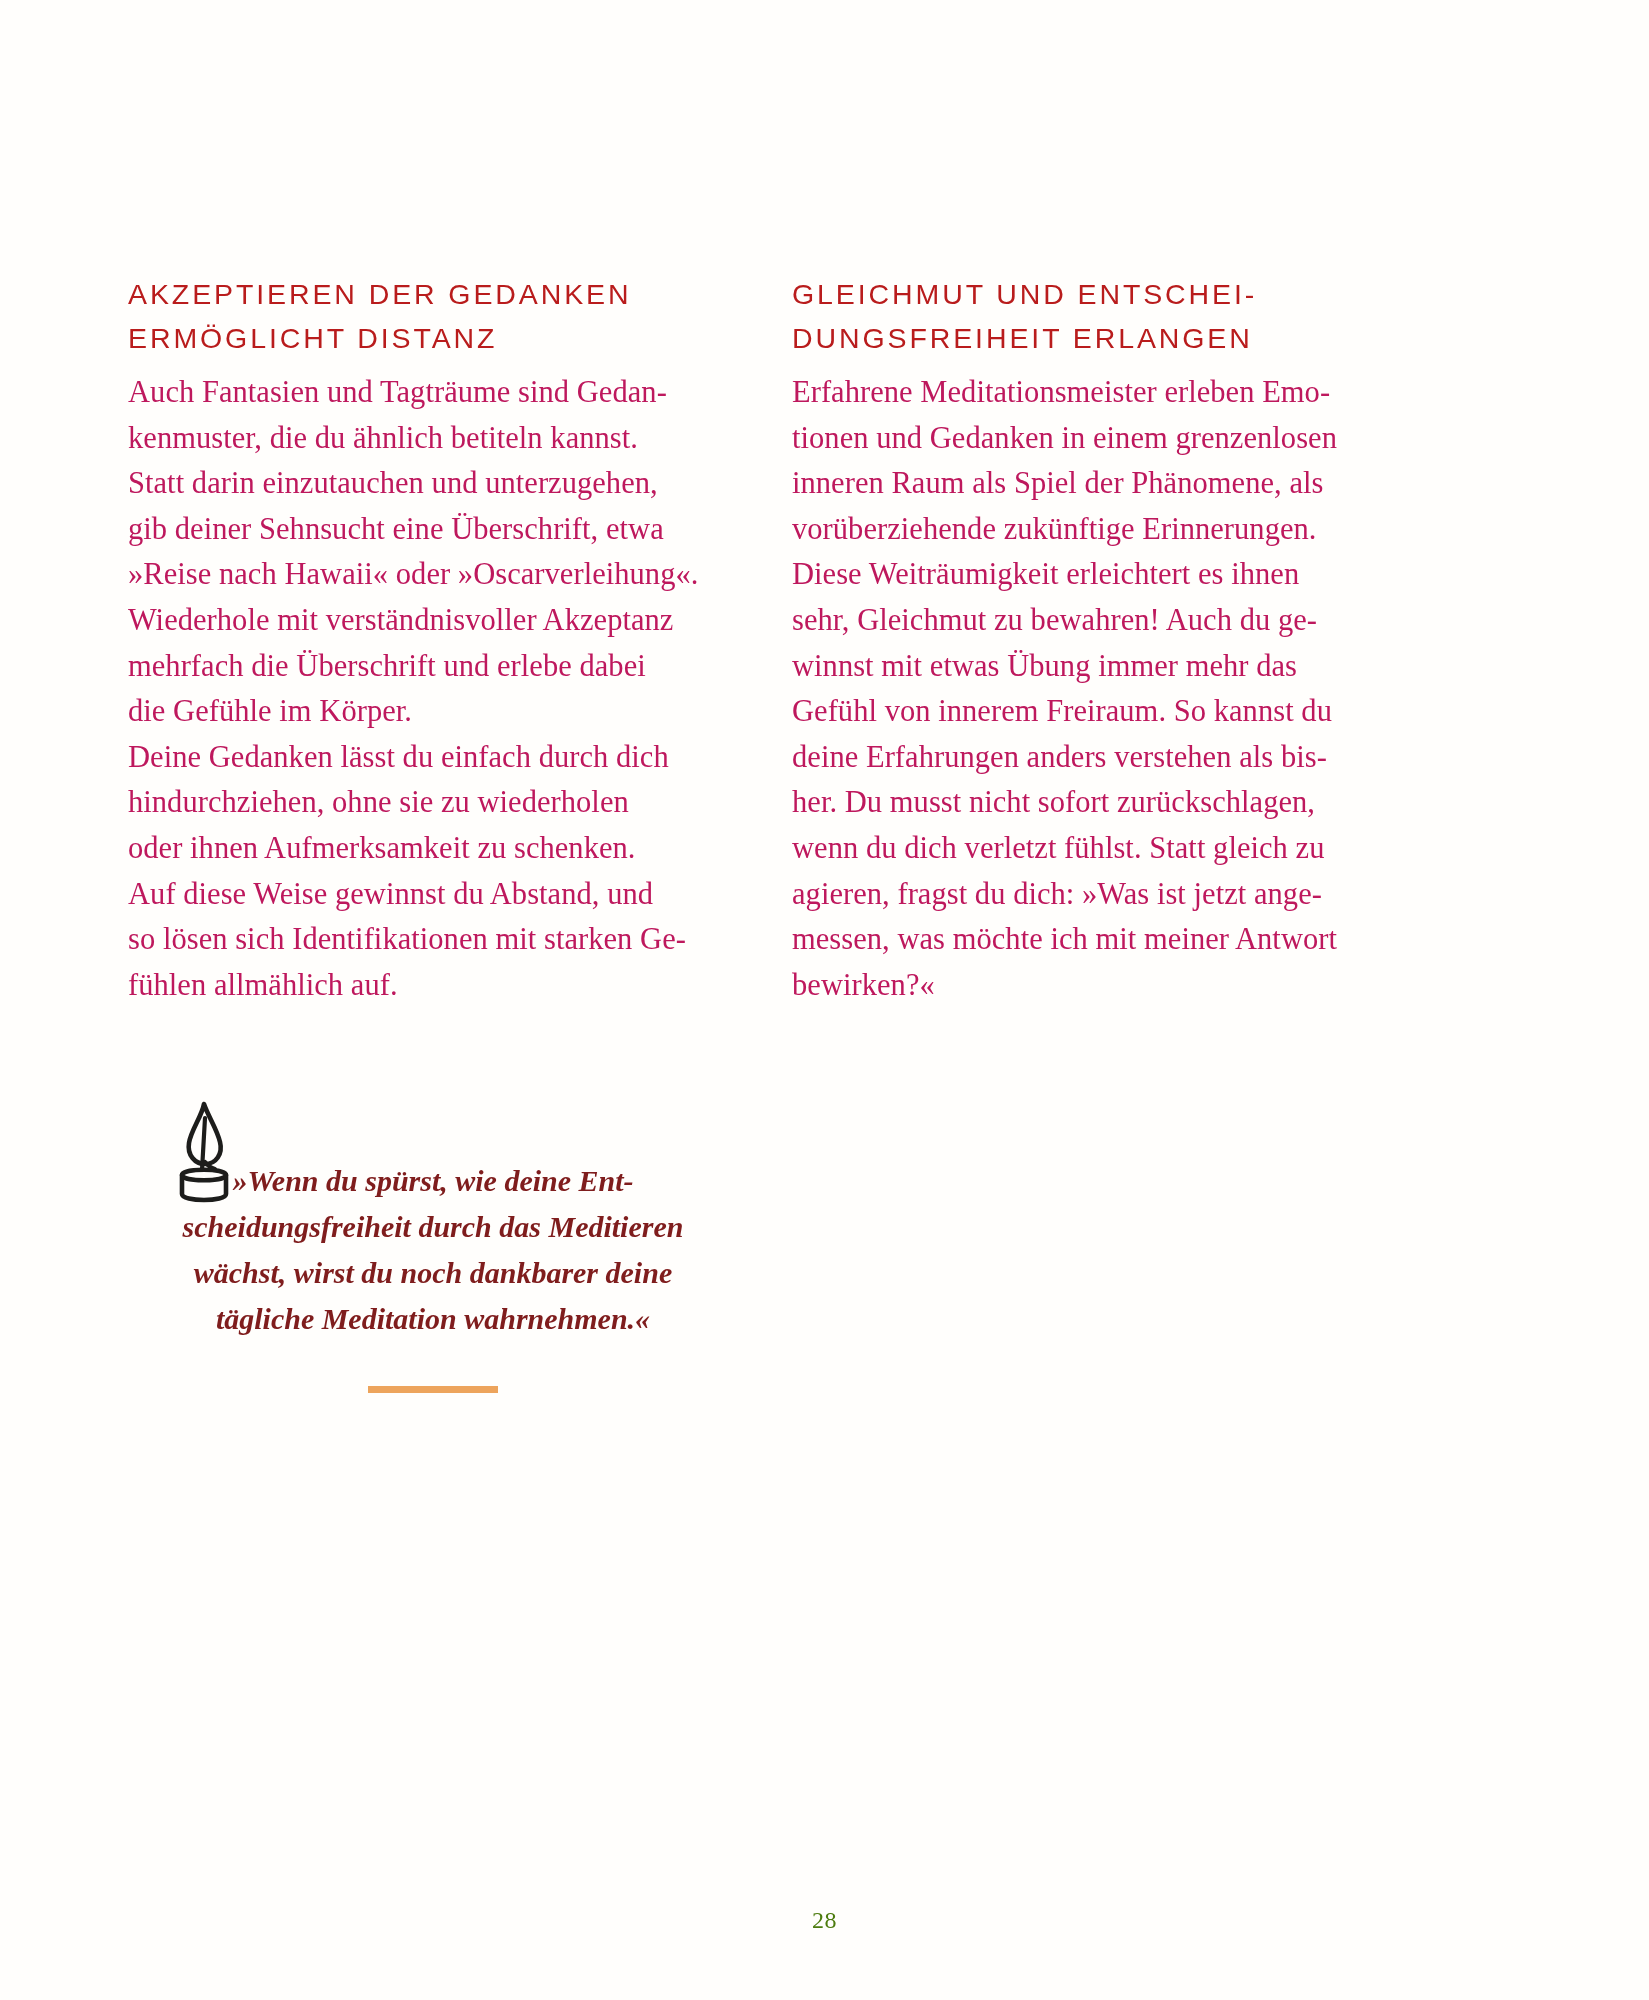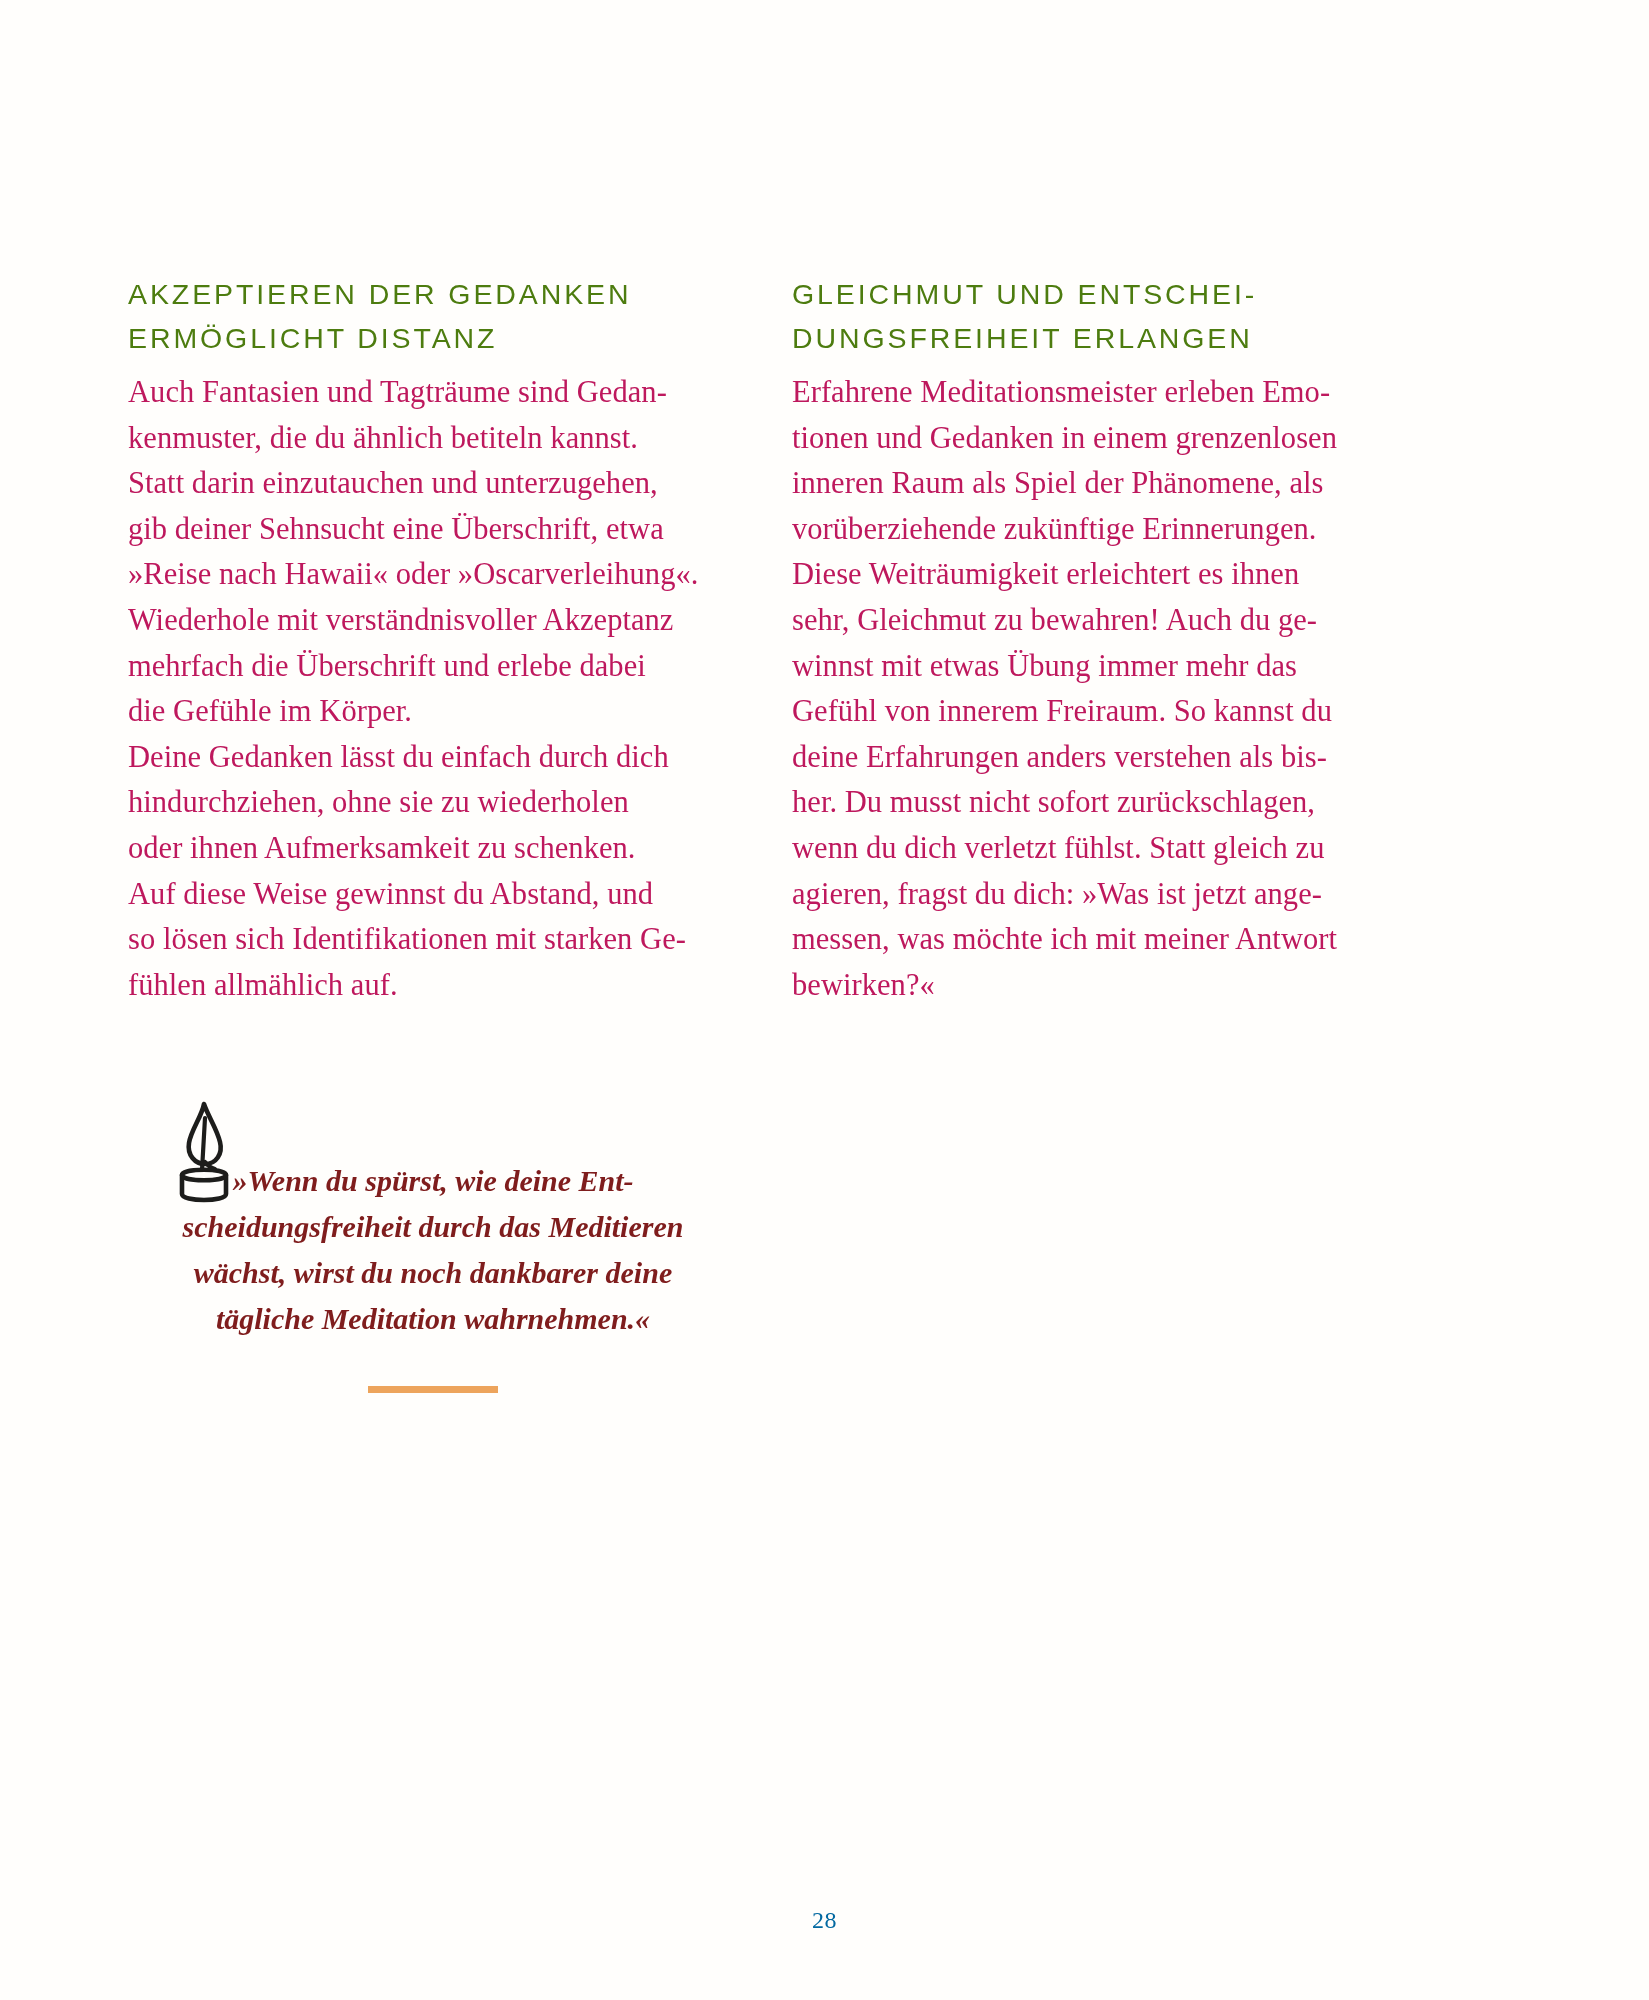--- a/index.html
+++ b/index.html
@@ -31,21 +31,21 @@
     gap: 54px;
   }
   .column {
     width: 610px;
     flex: 0 0 610px;
   }
 
   
   .section-heading {
     font-family: "Liberation Sans", sans-serif;
-    color: #4d7c0f;
+    color: #b91c1c;
     font-size: 28.5px;
     line-height: 44px;
     letter-spacing: 2.9px;
     font-weight: 400;
     text-transform: uppercase;
     margin: 0 0 10px 0;
     white-space: pre-line;
   }
 
   
@@ -97,21 +97,21 @@
 
   
   .page-number {
     position: absolute;
     left: 0;
     right: 0;
     top: 1907px;
     text-align: center;
     font-family: "Liberation Serif", serif;
     font-size: 24px;
-    color: #0369a1;
+    color: #4d7c0f;
     letter-spacing: 0.5px;
   }
 </style>
 </head>
 <body>
 
 <div class="page">
 
   <div class="columns">
 

